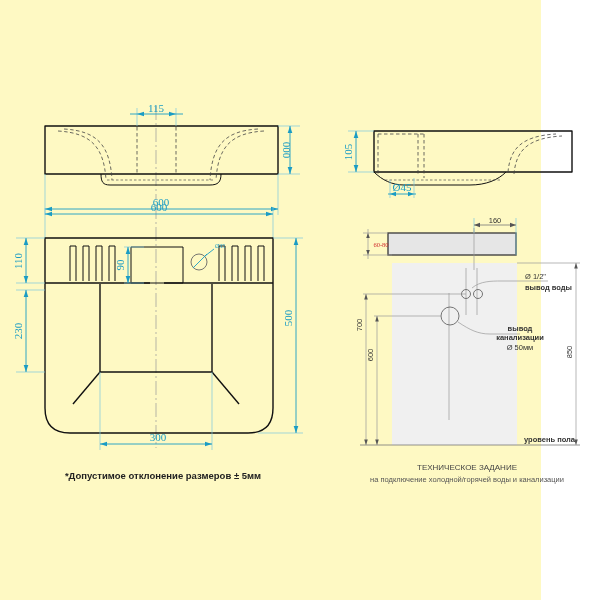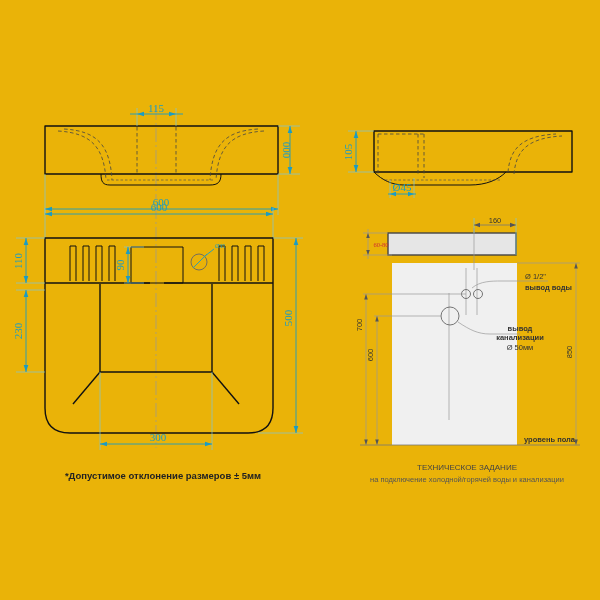--- a/index.html
+++ b/index.html
@@ -1,18 +1,18 @@
 <!DOCTYPE html>
 <html><head>
 <meta charset="utf-8">
 <style>
   html,body{margin:0;padding:0;background:#ffffff;}
   body{width:600px;height:600px;overflow:hidden;
        font-family:"Liberation Sans", sans-serif;}
-  #sheet{position:relative;width:600px;height:600px;background:#eab308;}
+  #sheet{position:relative;width:541px;height:600px;background:#fef9c3;}
   svg{display:block;}
   .dimtxt{fill:#1a9cc4;font-family:"Liberation Serif", serif;font-size:11px;}
   .dimtxt-small{fill:#1a9cc4;font-family:"Liberation Serif", serif;font-size:6px;}
   .dimtxt-dark{fill:#333;font-family:"Liberation Sans", sans-serif;font-size:7.5px;}
   .dimtxt-red{fill:#d03030;font-family:"Liberation Serif", serif;font-size:6.5px;}
   .lbl{fill:#333;font-family:"Liberation Sans", sans-serif;font-size:7.5px;font-weight:bold;}
   .cap-bold{fill:#222;font-family:"Liberation Sans", sans-serif;font-size:9.5px;font-weight:bold;}
   .cap-grey{fill:#444;font-family:"Liberation Sans", sans-serif;font-size:8px;}
   .cap-grey2{fill:#555;font-family:"Liberation Sans", sans-serif;font-size:7.5px;}
   .obj{fill:none;stroke:#111;stroke-width:1.4;stroke-linejoin:round;}

